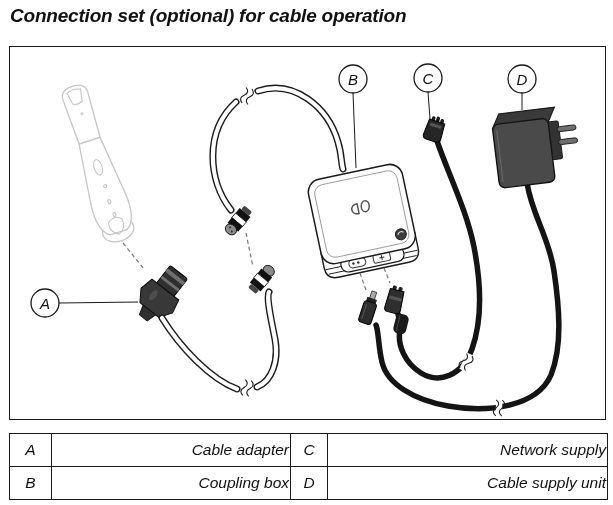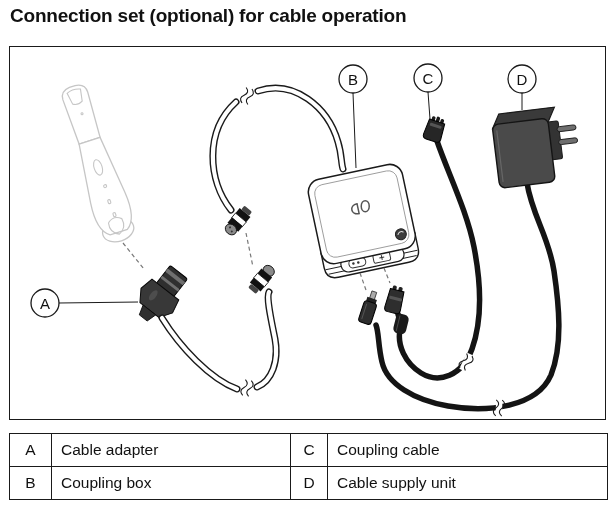--- a/index.html
+++ b/index.html
@@ -1,24 +1,24 @@
 <!DOCTYPE html>
 <html><head>
 <meta charset="utf-8">
 <style>
   html,body{margin:0;padding:0;background:#ffffff;}
   body{font-family:"Liberation Sans", sans-serif; color:#1a1a1a;}
-  #page{position:relative;width:613px;height:505px;background:#fff;overflow:hidden;}
+  #page{position:relative;width:613px;height:505px;background:#fff;overflow:hidden;font-style:italic;}
   .title{position:absolute;left:10px;top:5px;font-size:19px;font-weight:bold;letter-spacing:-0.2px;color:#111;}
   .figure-frame{position:absolute;left:9px;top:46px;width:597px;height:374px;border:1.4px solid #1a1a1a;box-sizing:border-box;background:#fff;}
   .figure-frame svg{display:block;}
   table.legend{position:absolute;left:9px;top:433px;width:598px;border-collapse:collapse;table-layout:fixed;}
   table.legend td{border:1.4px solid #1a1a1a;height:30px;font-size:15.5px;color:#111;vertical-align:middle;background:#fff;}
   td.key{text-align:center;}
-  td.label{padding-left:9px;text-align:left;}
+  td.label{padding-left:9px;text-align:right;}
   .callout-circle{fill:#fff;stroke:#1a1a1a;stroke-width:1.3;}
   .callout-text{font-family:"Liberation Sans",sans-serif;font-size:15px;fill:#111;}
   .leader{stroke:#1a1a1a;stroke-width:1;fill:none;}
   .dash{stroke:#787878;stroke-width:1.2;fill:none;stroke-dasharray:4 3;}
   .ghost{stroke:#c6c6c6;stroke-width:1.3;fill:#ffffff;}
   .ghost-line{stroke:#c6c6c6;stroke-width:1.1;fill:none;}
   .cable-outer{stroke:#1a1a1a;stroke-width:7;fill:none;stroke-linecap:round;}
   .cable-inner{stroke:#ffffff;stroke-width:4.2;fill:none;stroke-linecap:round;}
   .cable-black{stroke:#141414;stroke-width:5.5;fill:none;stroke-linecap:round;}
   .break-mark path{stroke:#1a1a1a;stroke-width:1.1;fill:none;}
@@ -209,21 +209,21 @@
         <col style="width:42px">
         <col style="width:239px">
         <col style="width:37px">
         <col style="width:280px">
       </colgroup>
     <tbody>
         <tr>
       <td class="key">A</td>
       <td class="label">Cable adapter</td>
       <td class="key">C</td>
-      <td class="label">Coupling cable</td>
+      <td class="label">Network supply</td>
     </tr>
     <tr>
       <td class="key">B</td>
       <td class="label">Coupling box</td>
       <td class="key">D</td>
       <td class="label">Cable supply unit</td>
     </tr>
   </tbody>
     </table>
 

